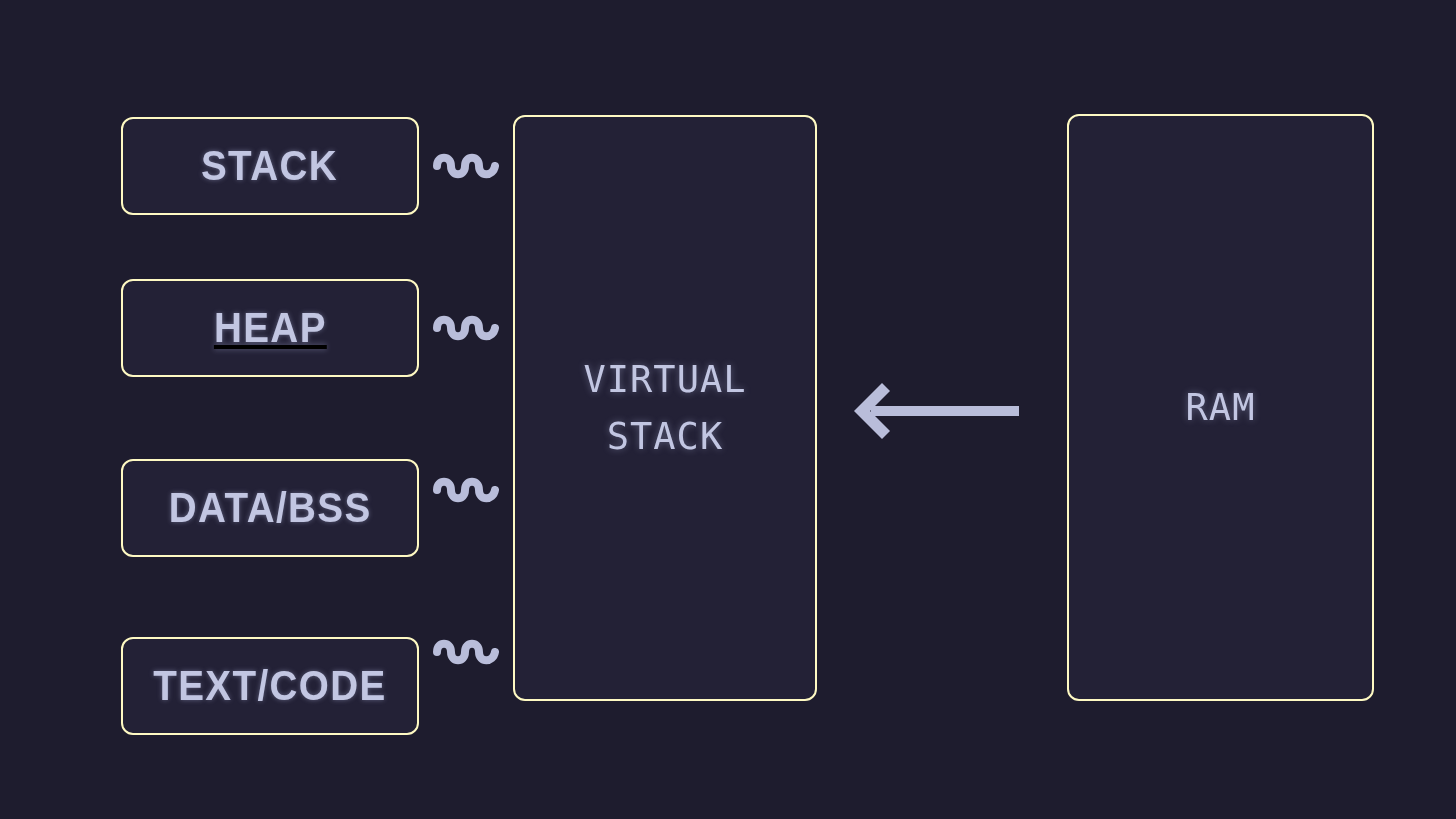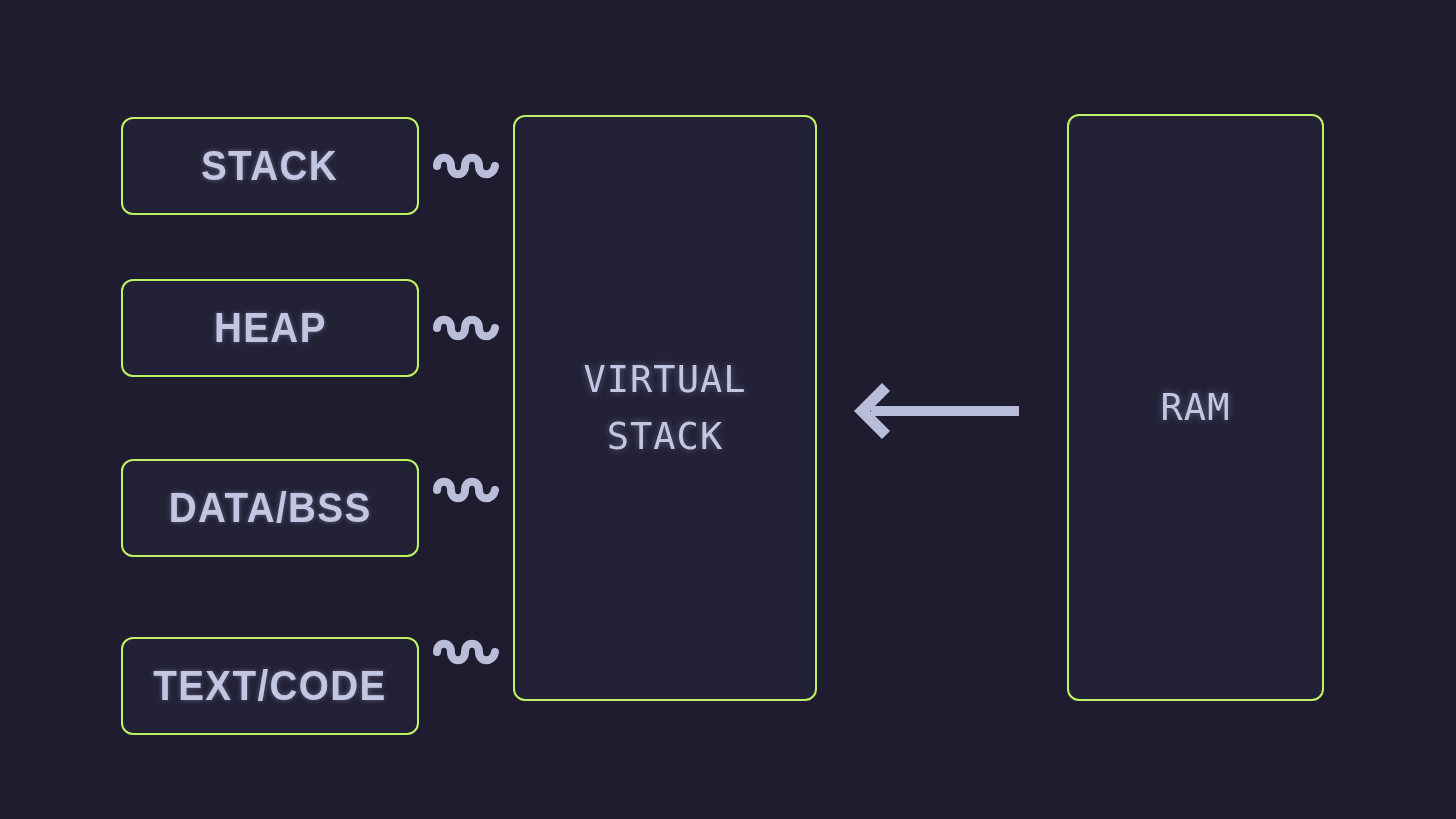--- a/index.html
+++ b/index.html
@@ -19,36 +19,36 @@
     width: 1456px;
     height: 819px;
     background: #1e1c2e;
   }
 
   
   .mem-box {
     position: absolute;
     box-sizing: border-box;
     background: #232136;
-    border: 2px solid #bef264;
+    border: 2px solid #fef9c3;
     border-radius: 12px;
     display: flex;
     align-items: center;
     justify-content: center;
     text-align: center;
   }
 
   
   .seg-box {
     left: 121px;
     width: 298px;
     height: 98px;
   }
   .seg-box.stack    { top: 117px; }
-  .seg-box.heap     { top: 279px; }
+  .seg-box.heap     { top: 279px; text-decoration: underline; }
   .seg-box.data-bss { top: 459px; }
   .seg-box.text-code{ top: 637px; }
 
   .seg-label {
     font-family: "Liberation Sans", sans-serif;
     font-size: 42px;
     font-weight: 600;
     letter-spacing: 1.5px;
     color: #c2c6e2;
     text-shadow: 0 0 6px rgba(170,176,215,0.45);
@@ -84,21 +84,21 @@
     letter-spacing: 1px;
     line-height: 1.55;
     color: #c2c6e2;
     text-shadow: 0 0 7px rgba(170,176,215,0.45);
   }
 
   
   .ram-box {
     left: 1067px;
     top: 114px;
-    width: 257px;
+    width: 307px;
     height: 587px;
   }
   .ram-label {
     font-family: "DejaVu Sans Mono", "Liberation Mono", monospace;
     font-size: 37px;
     font-weight: 500;
     letter-spacing: 1px;
     color: #c2c6e2;
     text-shadow: 0 0 7px rgba(170,176,215,0.45);
   }

